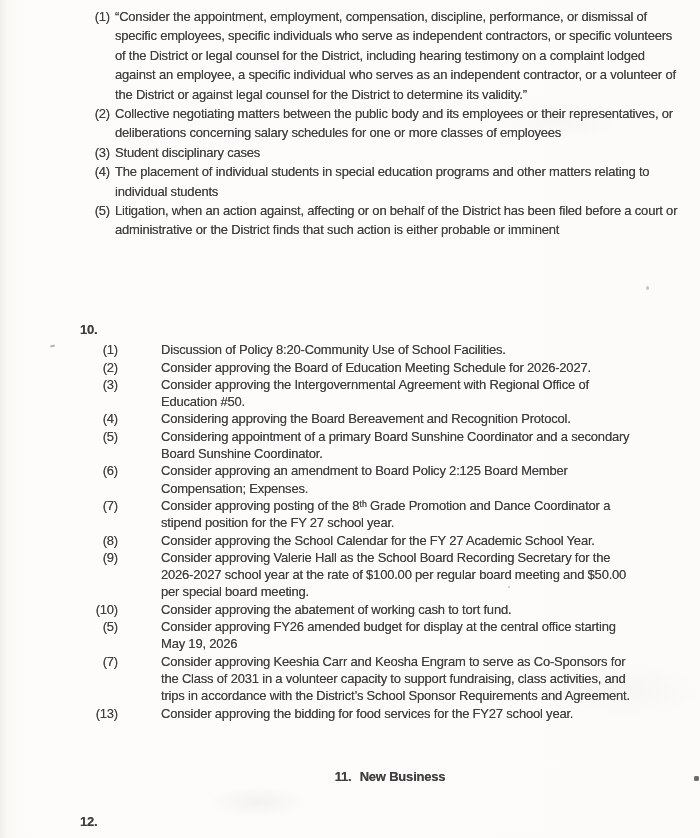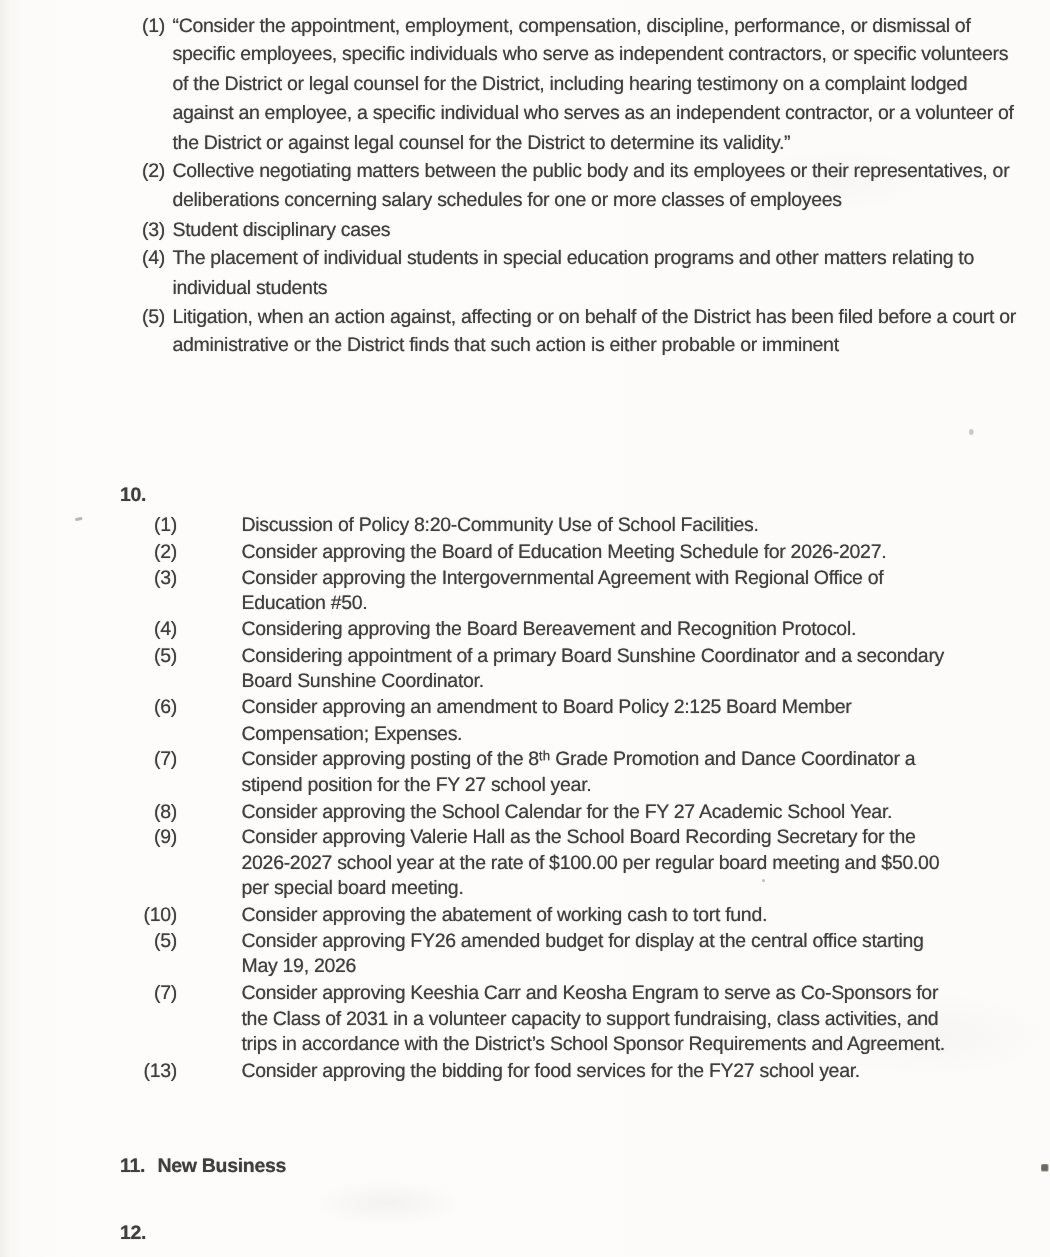--- a/index.html
+++ b/index.html
@@ -40,21 +40,21 @@
   
   .sec-heading {
     display: flex;
     margin-left: 80px;
     font-size: 13px;
     line-height: 17.3px;
     font-weight: bold;
   }
   .sec-heading .num { flex: 0 0 25px; }
   .h10 { margin-top: 23px; }
-  .h11 { margin-top: 29px; }
+  .h11 { margin-top: 29px; justify-content: center; }
   .h12 { margin-top: 27px; flex-direction: column; }
 
   
   .list-10 {
     margin: 3px 0 0 94px;
     width: 540px;
     min-height: 398px;
     font-size: 13px;
     line-height: 17.3px;
   }

